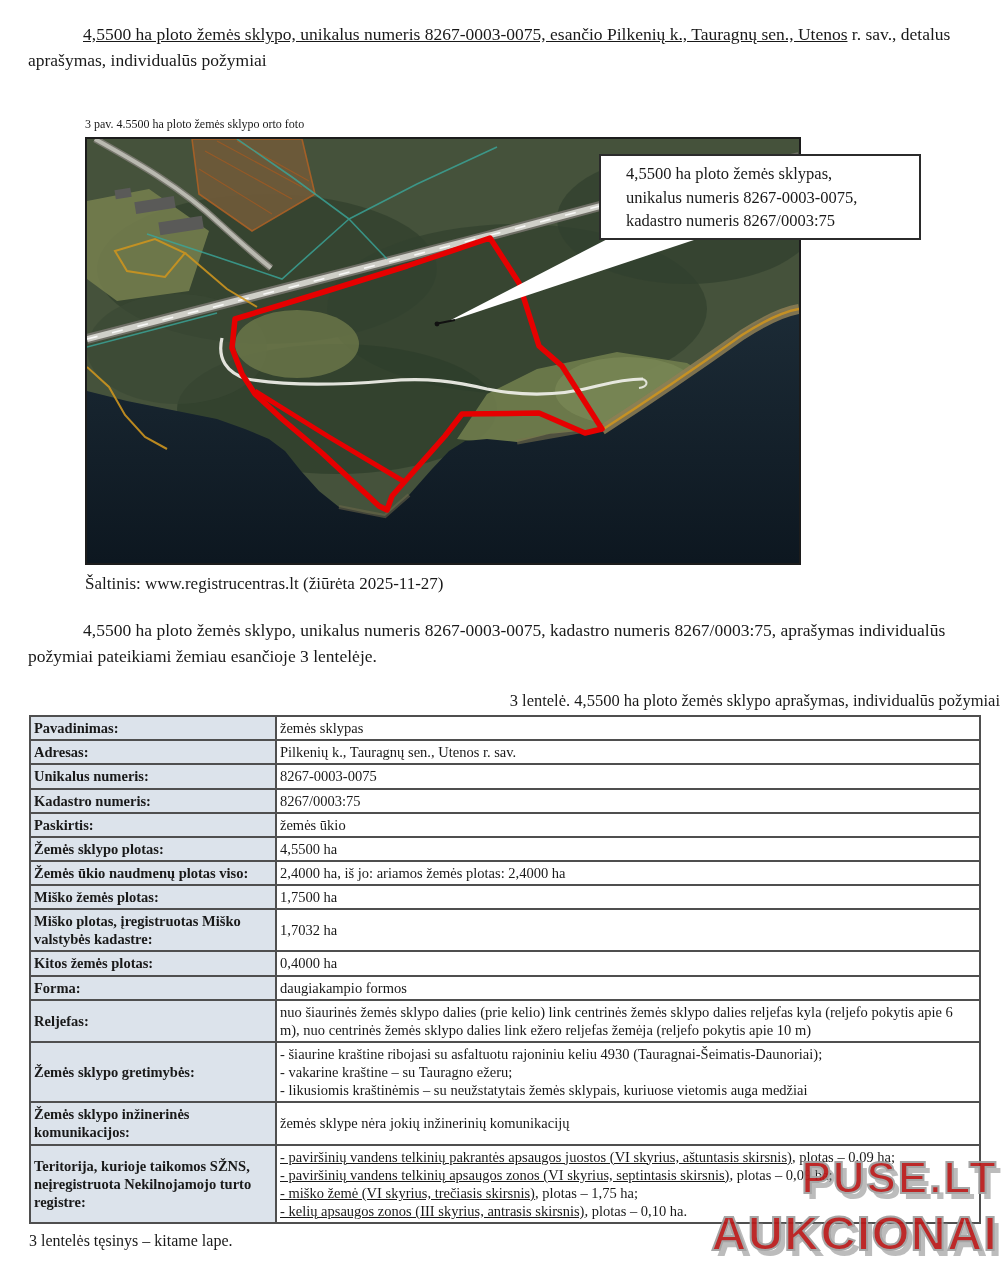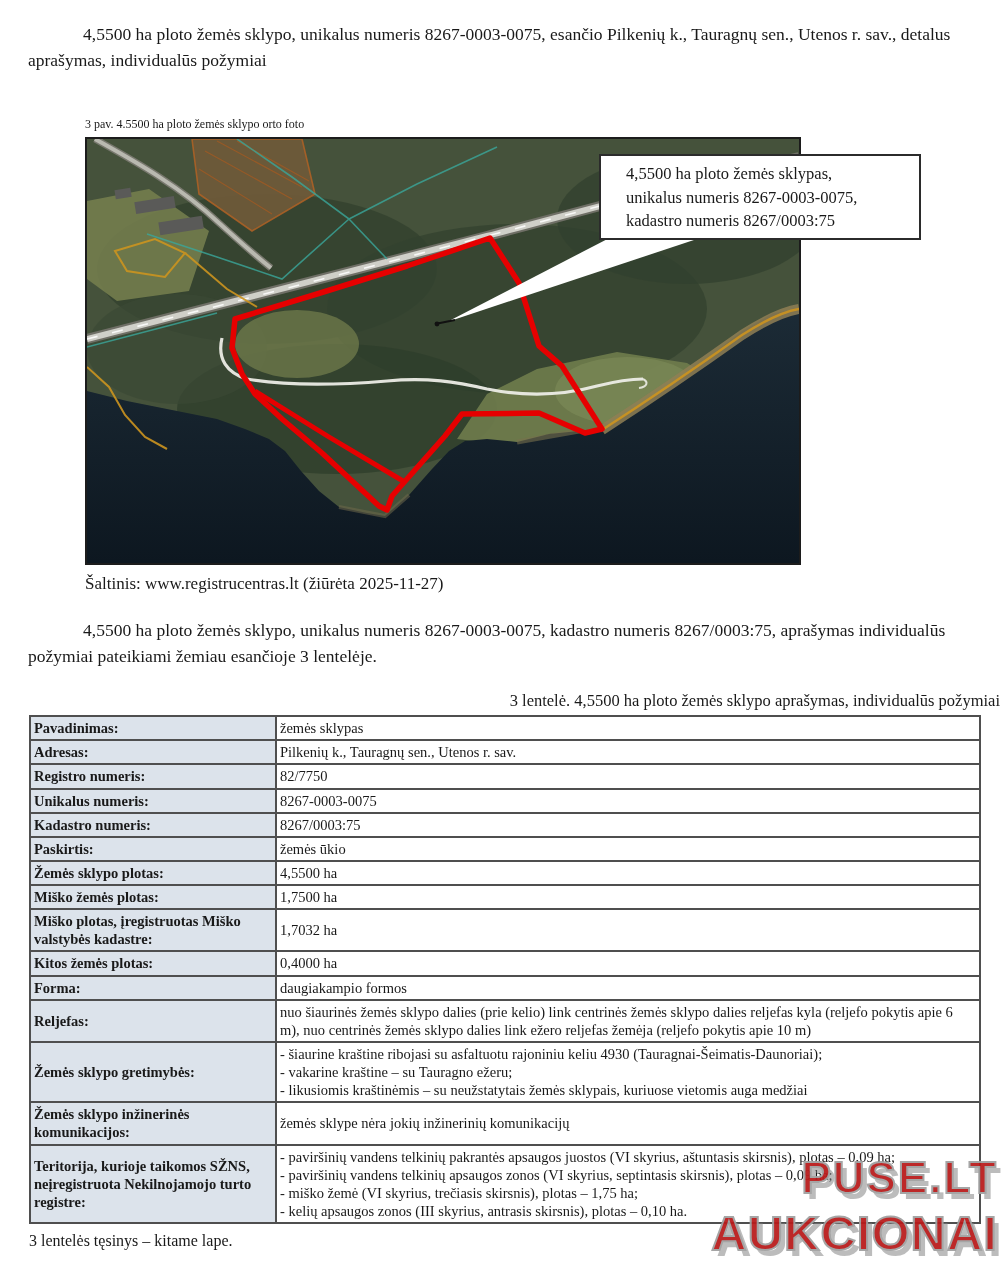--- a/index.html
+++ b/index.html
@@ -1,21 +1,21 @@
 <!DOCTYPE html>
 <html><head>
 <meta charset="utf-8">
 <style>
   html,body{margin:0;padding:0;background:#ffffff;}
   body{width:1008px;height:1280px;position:relative;overflow:hidden;
        font-family:"Liberation Serif", serif;color:#191919;}
   .para{margin:22px 26px 0 28px;font-size:17.5px;line-height:1.46;text-align:left;}
   .para2{margin:24px 26px 0 28px;font-size:17.5px;line-height:1.46;}
   .indent{display:inline-block;width:55px;}
-  .u{}
+  .u{text-decoration:underline;}
   .fig-caption{margin:44px 0 5px 85px;font-size:12px;}
   .photo-wrap{position:relative;margin:0 0 0 85px;width:712px;height:424px;
               border:2px solid #1c1c1c;background:#31402d;}
   .callout{position:absolute;left:512px;top:15px;width:268px;background:#ffffff;
            border:2px solid #2b2b2b;padding:6px 25px;text-align:left;
            font-size:16.5px;line-height:1.42;z-index:4;}
   .source-line{margin:9px 0 10px 85px;font-size:17px;}
   .tbl-caption{margin:22px 8px 4px 29px;font-size:16.5px;text-align:right;}
   table.main{border-collapse:collapse;margin-left:29px;width:952px;
              font-size:14.5px;line-height:1.25;}
@@ -124,38 +124,38 @@
   <tbody>
   <tr>
         <td class="lbl">Pavadinimas:</td>
         <td>žemės sklypas</td>
       </tr>
   <tr>
         <td class="lbl">Adresas:</td>
         <td>Pilkenių k., Tauragnų sen., Utenos r. sav.</td>
       </tr>
   <tr>
-        <td class="lbl">Registro numeris:</td>
-        <td>82/7750</td>
-      </tr>
-  <tr>
         <td class="lbl">Unikalus numeris:</td>
         <td>8267-0003-0075</td>
       </tr>
   <tr>
         <td class="lbl">Kadastro numeris:</td>
         <td>8267/0003:75</td>
       </tr>
   <tr>
         <td class="lbl">Paskirtis:</td>
         <td>žemės ūkio</td>
       </tr>
   <tr>
         <td class="lbl">Žemės sklypo plotas:</td>
         <td>4,5500 ha</td>
+      </tr>
+  <tr>
+        <td class="lbl">Žemės ūkio naudmenų plotas viso:</td>
+        <td>2,4000 ha, iš jo: ariamos žemės plotas: 2,4000 ha</td>
       </tr>
   <tr>
         <td class="lbl">Miško žemės plotas:</td>
         <td>1,7500 ha</td>
       </tr>
   <tr>
         <td class="lbl">Miško plotas, įregistruotas Miško valstybės kadastre:</td>
         <td>1,7032 ha</td>
       </tr>
   <tr>

